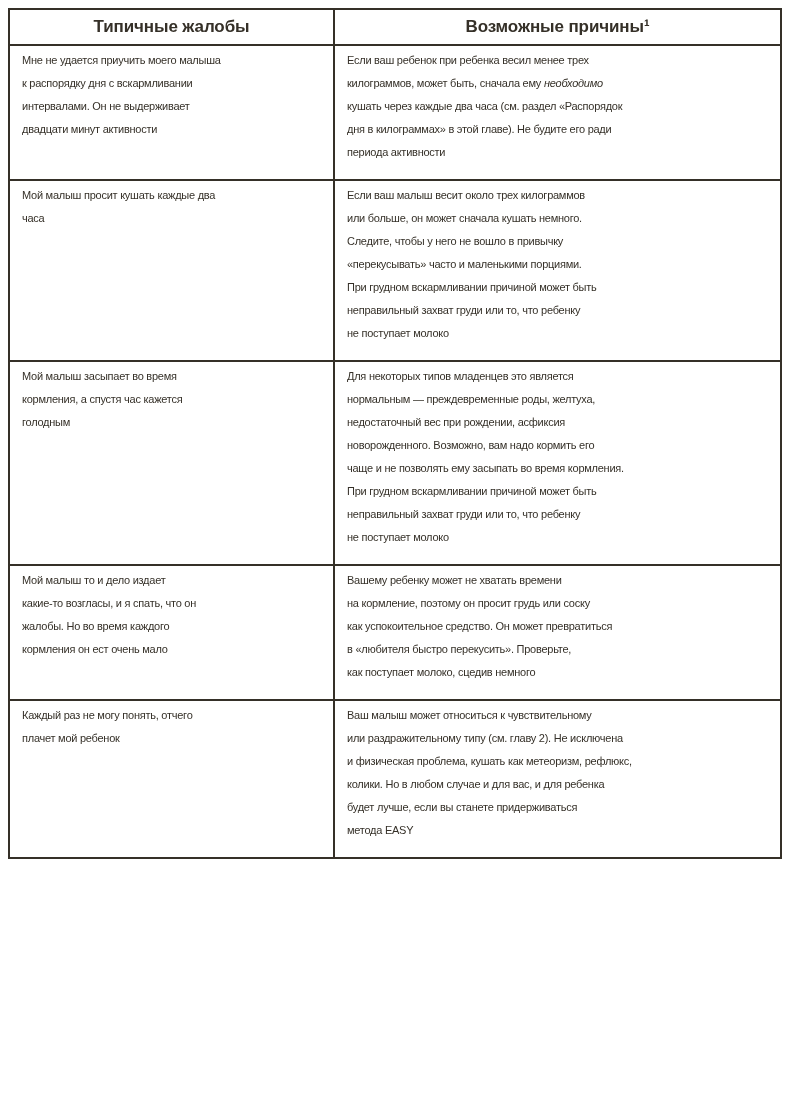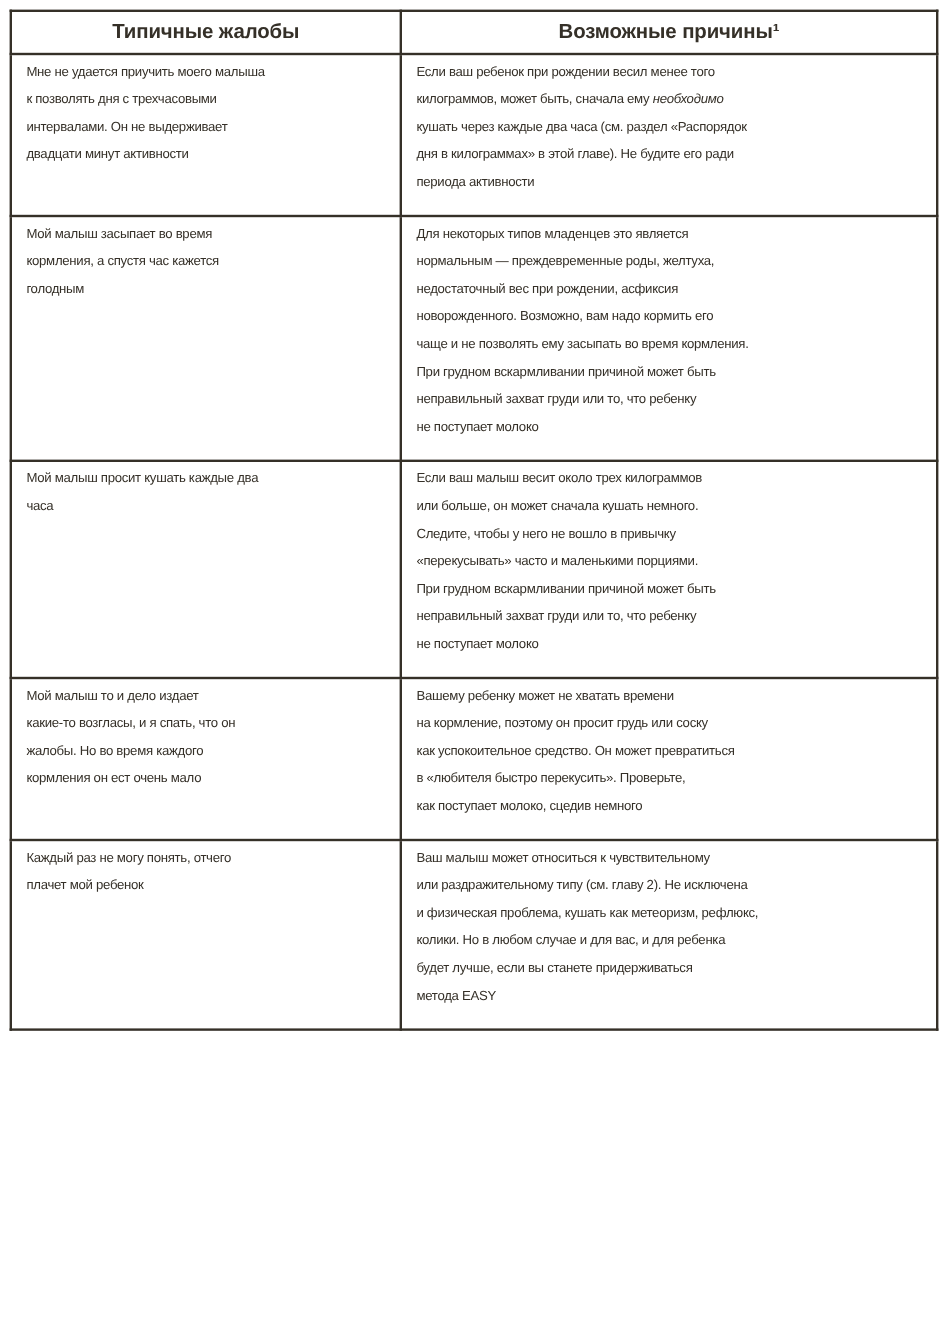--- a/index.html
+++ b/index.html
@@ -62,59 +62,59 @@
     <thead>
       <tr>
         <th class="col-header">Типичные жалобы</th>
         <th class="col-header">Возможные причины¹</th>
       </tr>
     </thead>
     <tbody>
         <tr>
           <td class="cell">
             <div class="cell-line">Мне не удается приучить моего малыша</div>
-            <div class="cell-line">к позволять дня с трехчасовыми</div>
+            <div class="cell-line">к распорядку дня с вскармливании</div>
             <div class="cell-line">интервалами. Он не выдерживает</div>
             <div class="cell-line">двадцати минут активности</div>
           </td>
           <td class="cell">
-            <div class="cell-line">Если ваш ребенок при рождении весил менее того</div>
+            <div class="cell-line">Если ваш ребенок при ребенка весил менее трех</div>
             <div class="cell-line">килограммов, может быть, сначала ему <i>необходимо</i></div>
             <div class="cell-line">кушать через каждые два часа (см. раздел «Распорядок</div>
             <div class="cell-line">дня в килограммах» в этой главе). Не будите его ради</div>
             <div class="cell-line">периода активности</div>
+          </td>
+        </tr>
+        <tr>
+          <td class="cell">
+            <div class="cell-line">Мой малыш просит кушать каждые два</div>
+            <div class="cell-line">часа</div>
+          </td>
+          <td class="cell">
+            <div class="cell-line">Если ваш малыш весит около трех килограммов</div>
+            <div class="cell-line">или больше, он может сначала кушать немного.</div>
+            <div class="cell-line">Следите, чтобы у него не вошло в привычку</div>
+            <div class="cell-line">«перекусывать» часто и маленькими порциями.</div>
+            <div class="cell-line">При грудном вскармливании причиной может быть</div>
+            <div class="cell-line">неправильный захват груди или то, что ребенку</div>
+            <div class="cell-line">не поступает молоко</div>
           </td>
         </tr>
         <tr>
           <td class="cell">
             <div class="cell-line">Мой малыш засыпает во время</div>
             <div class="cell-line">кормления, а спустя час кажется</div>
             <div class="cell-line">голодным</div>
           </td>
           <td class="cell">
             <div class="cell-line">Для некоторых типов младенцев это является</div>
             <div class="cell-line">нормальным — преждевременные роды, желтуха,</div>
             <div class="cell-line">недостаточный вес при рождении, асфиксия</div>
             <div class="cell-line">новорожденного. Возможно, вам надо кормить его</div>
             <div class="cell-line">чаще и не позволять ему засыпать во время кормления.</div>
-            <div class="cell-line">При грудном вскармливании причиной может быть</div>
-            <div class="cell-line">неправильный захват груди или то, что ребенку</div>
-            <div class="cell-line">не поступает молоко</div>
-          </td>
-        </tr>
-        <tr>
-          <td class="cell">
-            <div class="cell-line">Мой малыш просит кушать каждые два</div>
-            <div class="cell-line">часа</div>
-          </td>
-          <td class="cell">
-            <div class="cell-line">Если ваш малыш весит около трех килограммов</div>
-            <div class="cell-line">или больше, он может сначала кушать немного.</div>
-            <div class="cell-line">Следите, чтобы у него не вошло в привычку</div>
-            <div class="cell-line">«перекусывать» часто и маленькими порциями.</div>
             <div class="cell-line">При грудном вскармливании причиной может быть</div>
             <div class="cell-line">неправильный захват груди или то, что ребенку</div>
             <div class="cell-line">не поступает молоко</div>
           </td>
         </tr>
         <tr>
           <td class="cell">
             <div class="cell-line">Мой малыш то и дело издает</div>
             <div class="cell-line">какие-то возгласы, и я спать, что он</div>
             <div class="cell-line">жалобы. Но во время каждого</div>

